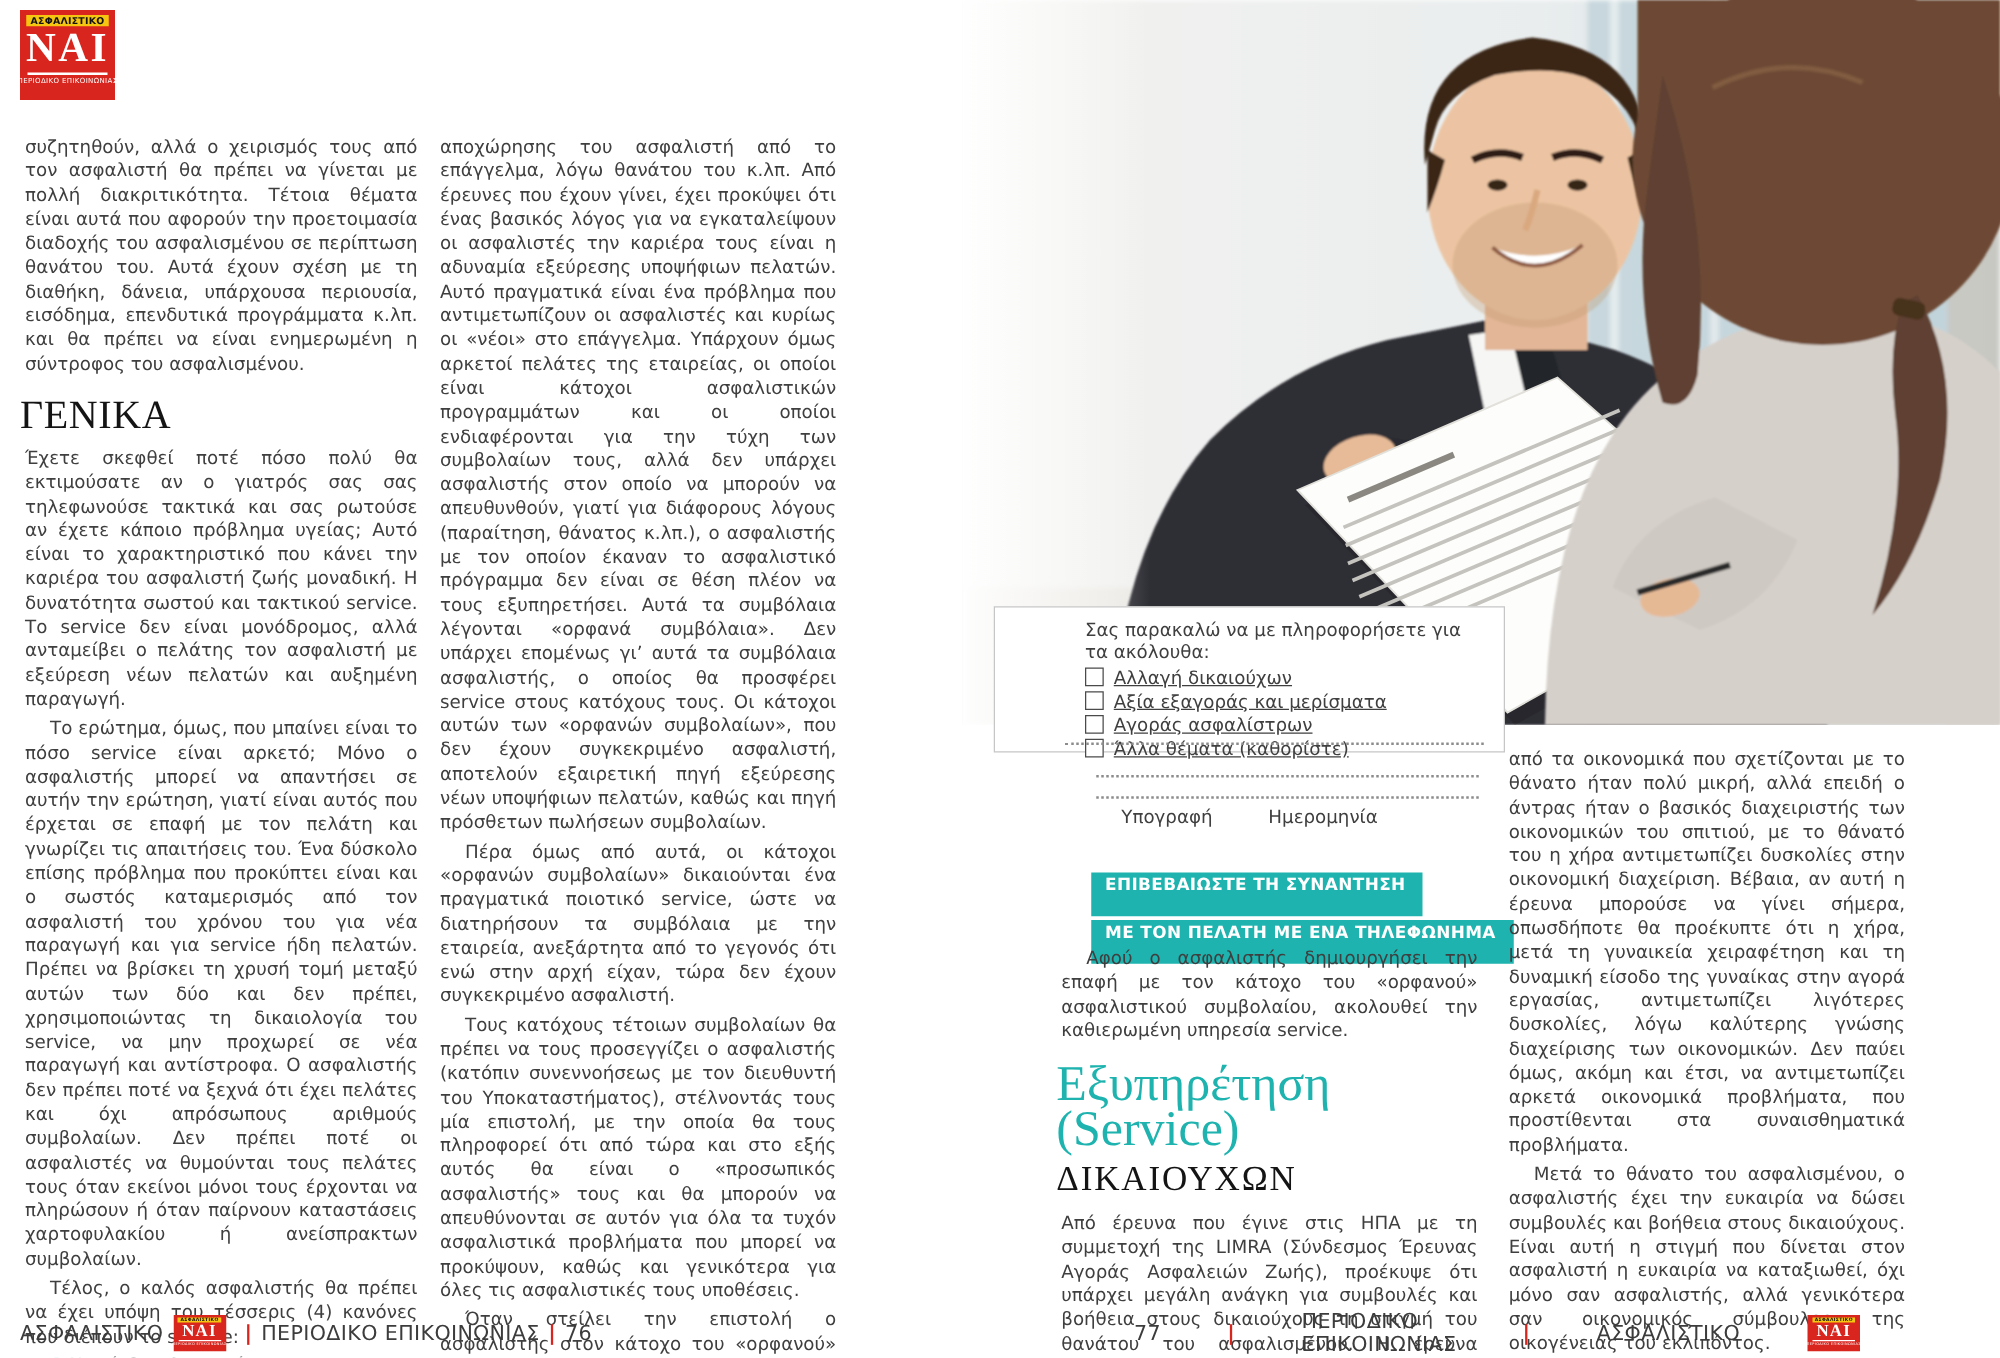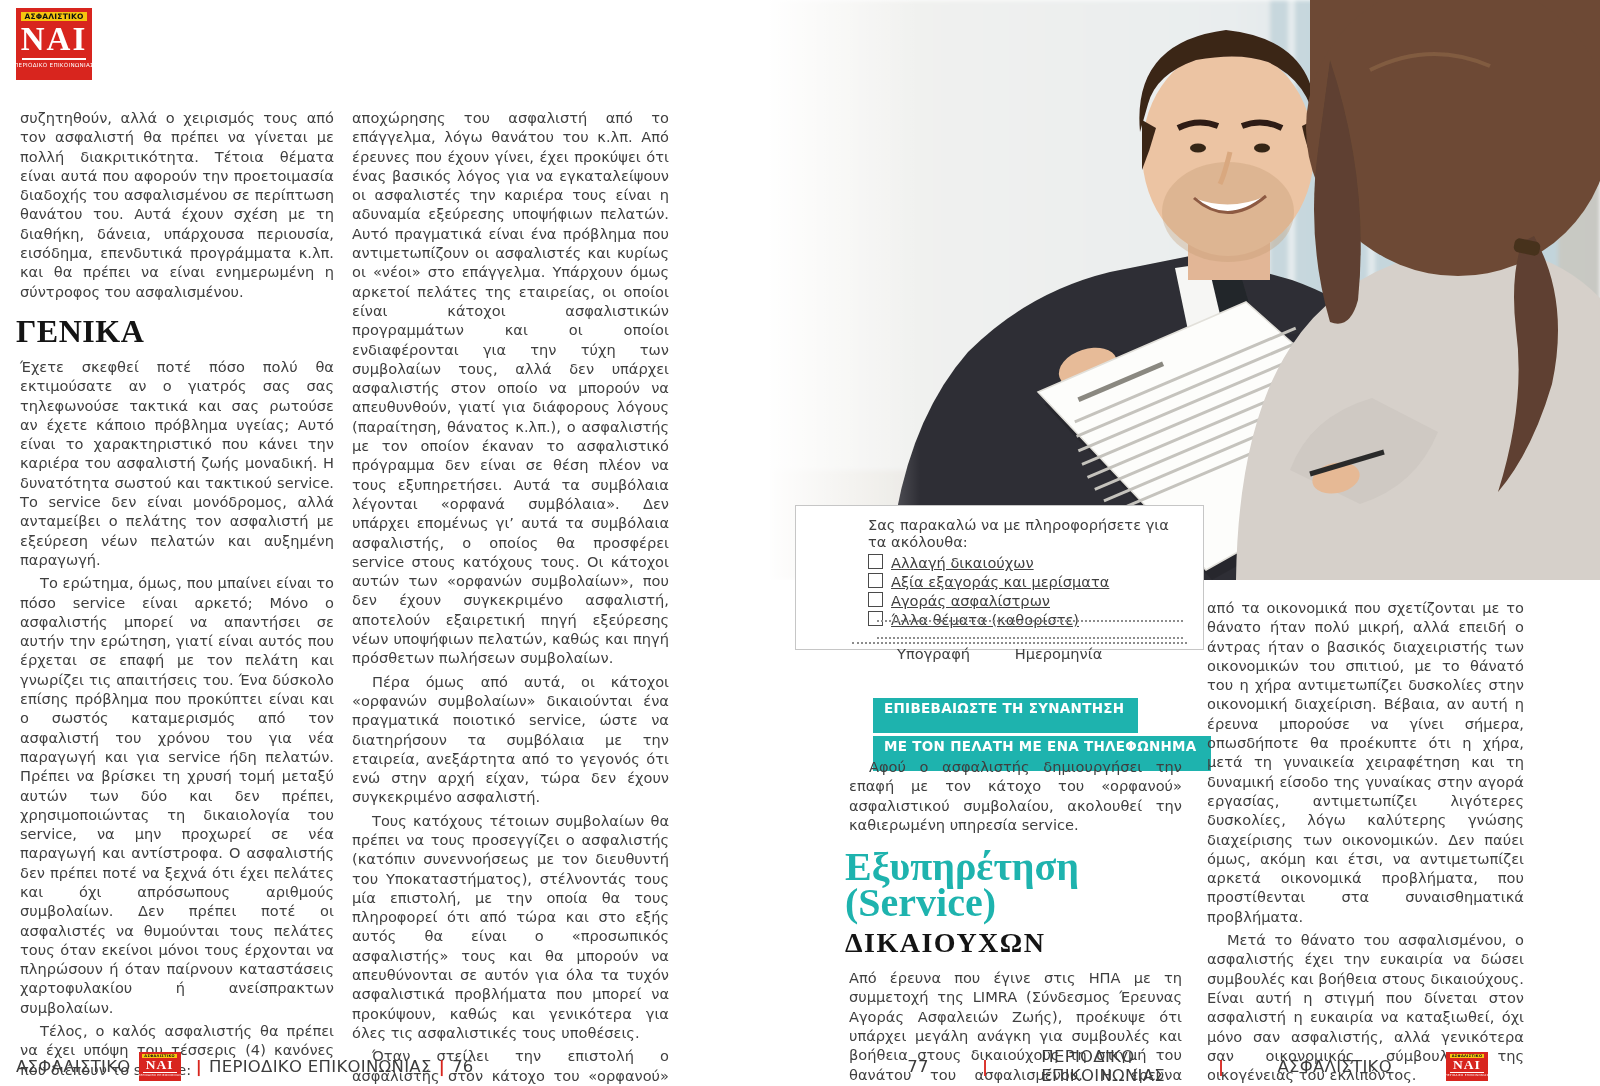--- a/index.html
+++ b/index.html
@@ -2,21 +2,21 @@
 <html lang="el"><head>
 <meta charset="utf-8">
 <title>Magazine Spread</title>
 <style>
   html,body{margin:0;padding:0;background:#ffffff;}
   .spread{position:relative;width:1600px;height:1086px;background:#fff;overflow:hidden;
           font-family:"DejaVu Sans","Liberation Sans",sans-serif;color:#3f3f3f;}
   .col{position:absolute;font-size:14.6px;line-height:19.3px;text-align:justify;}
   .col p{margin:4px;}
   p.ind{text-indent:20px;}
-  .serif-h{font-family:"Liberation Serif","DejaVu Serif",serif;font-weight:bold;color:#141414;}
+  .serif-h{font-family:"Liberation Serif","DejaVu Serif",serif;font-weight:normal;color:#141414;}
   .teal{color:#1eb3ae;}
   
   .logo{position:absolute;left:16px;top:8px;width:76px;height:72px;background:#d8251e;
         display:flex;flex-direction:column;align-items:center;justify-content:flex-start;box-sizing:border-box;padding:4px 3px 3px;}
   .logo .strip{background:#f6c50f;color:#111;font-size:7.5px;font-weight:bold;line-height:9px;padding:0 3px;letter-spacing:.2px;}
   .logo .nai{color:#fff;font-weight:bold;font-size:33px;line-height:36px;letter-spacing:2px;font-family:"Liberation Serif","DejaVu Serif",serif;}
   .logo .rule{width:64px;height:1.5px;background:#fff;margin:1px 0 2px;}
   .logo .sub{color:#fff;font-size:5.6px;letter-spacing:.3px;white-space:nowrap;}
   
   .mini-logo{width:42px;height:29px;background:#d8251e;display:inline-flex;flex-direction:column;align-items:center;justify-content:flex-start;box-sizing:border-box;padding:2px 2px 1px;vertical-align:middle;}
@@ -26,22 +26,22 @@
   .mini-logo .sub{color:#fff;font-size:2.8px;white-space:nowrap;}
   
   .h-genika{font-size:32px;line-height:34px;margin:13px 0 9px;letter-spacing:.5px;}
   .h-exyp{margin:15px 0 7px;font-size:40px;line-height:36px;}
   .h-exyp .black-line{font-size:28px;letter-spacing:1.5px;}
   
   .rule-num{font-weight:bold;color:#1eb3ae;padding-right:5px;}
   
   .photo{position:absolute;left:770px;top:0;width:830px;height:580px;overflow:hidden;}
   
-  .card{position:absolute;left:795px;top:485px;width:409px;height:145px;background:#fff;
-        border:1px solid #c6c6c6;box-sizing:border-box;font-size:14.6px;margin-top:20px;}
+  .card{position:absolute;left:795px;top:485px;width:409px;height:117px;background:#fff;
+        border:1px solid #c6c6c6;box-sizing:border-box;font-size:14.6px;}
   .card-inner{position:absolute;left:72px;right:18px;top:10px;}
   .card-title{margin:0 0 4px;}
   .chk-row{display:flex;align-items:flex-start;height:19px;text-decoration:underline;}
   .chk{width:13px;height:13px;border:1.6px solid #4a4a4a;background:#fff;margin-right:8px;flex:0 0 auto;}
   .card-dotline{position:absolute;left:56px;right:16px;bottom:5px;border-bottom:2px dotted #8c8c8c;}
   .sig-line{position:absolute;left:877px;width:306px;border-bottom:2px dotted #8c8c8c;}
   .sig-labels{position:absolute;left:845px;top:645px;width:341px;font-size:14.6px;color:#3f3f3f;}
   .sig-labels span.sig1{margin-left:52px;}
   .sig-labels span.sig2{margin-left:40px;}
   

